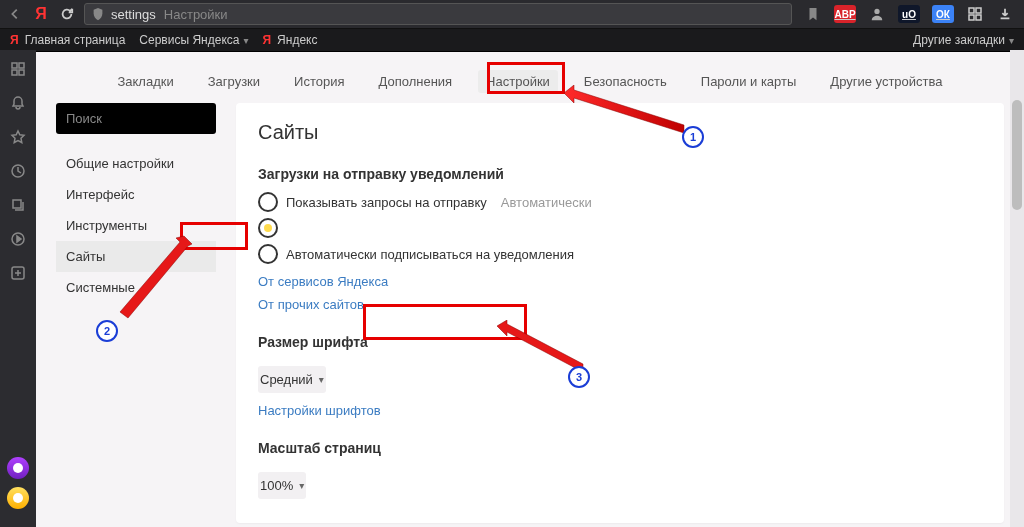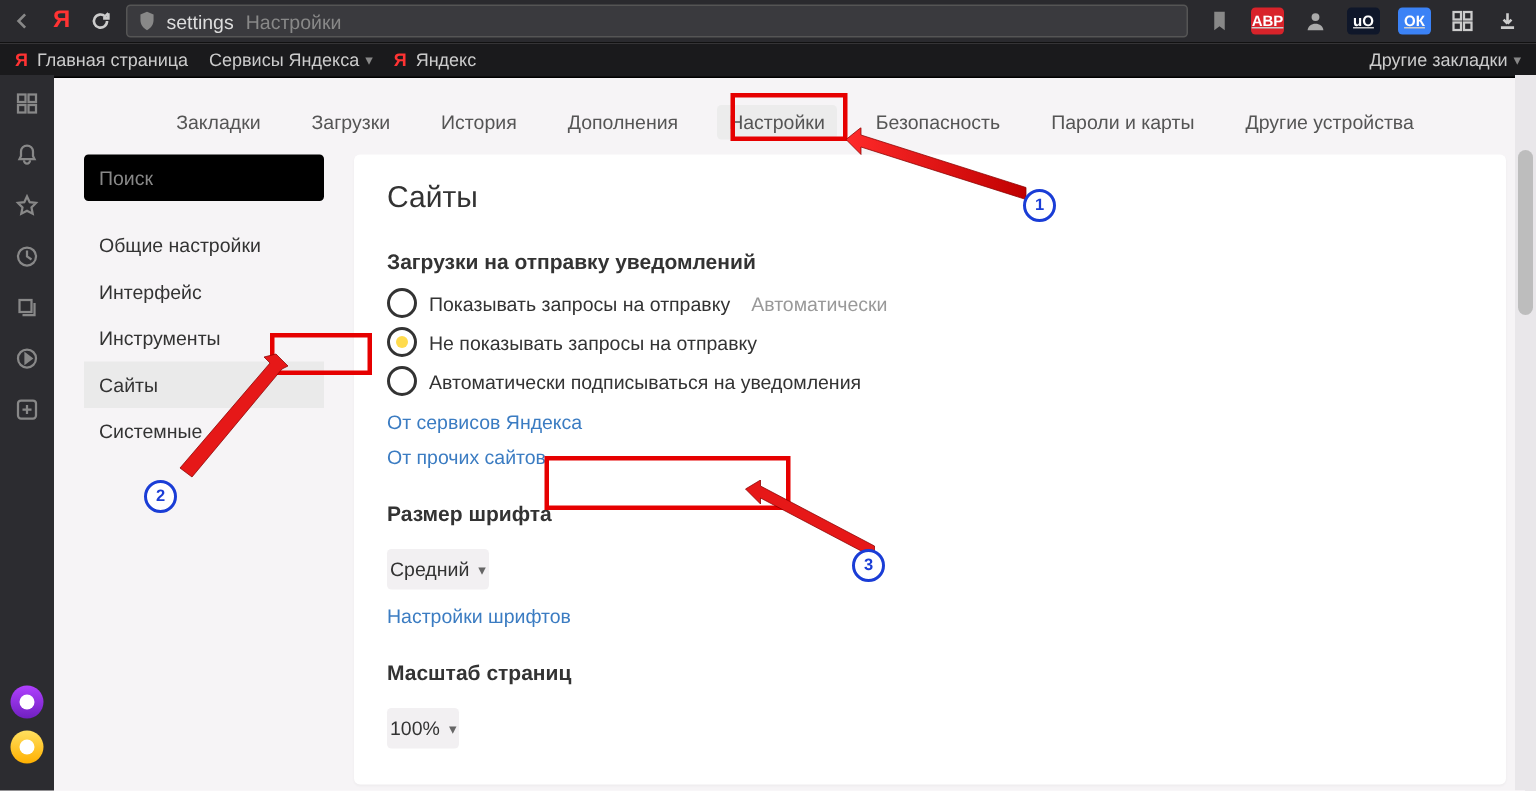--- a/index.html
+++ b/index.html
@@ -215,21 +215,20 @@
       <h1>Сайты</h1>
 
       <div class="section-head">Загрузки на отправку уведомлений</div>
       <div class="radio-row">
         <span class="radio"></span>
         <span>Показывать запросы на отправку</span>
         <span class="rec">Автоматически</span>
       </div>
       <div class="radio-row">
         <span class="radio checked"></span>
-        <span>Не показывать запросы на отправку</span>
       </div>
       <div class="radio-row">
         <span class="radio"></span>
         <span>Автоматически подписываться на уведомления</span>
       </div>
 
       <div><span class="link">От сервисов Яндекса</span></div>
       <div><span class="link">От прочих сайтов</span></div>
 
       <div class="section-head">Размер шрифта</div>

